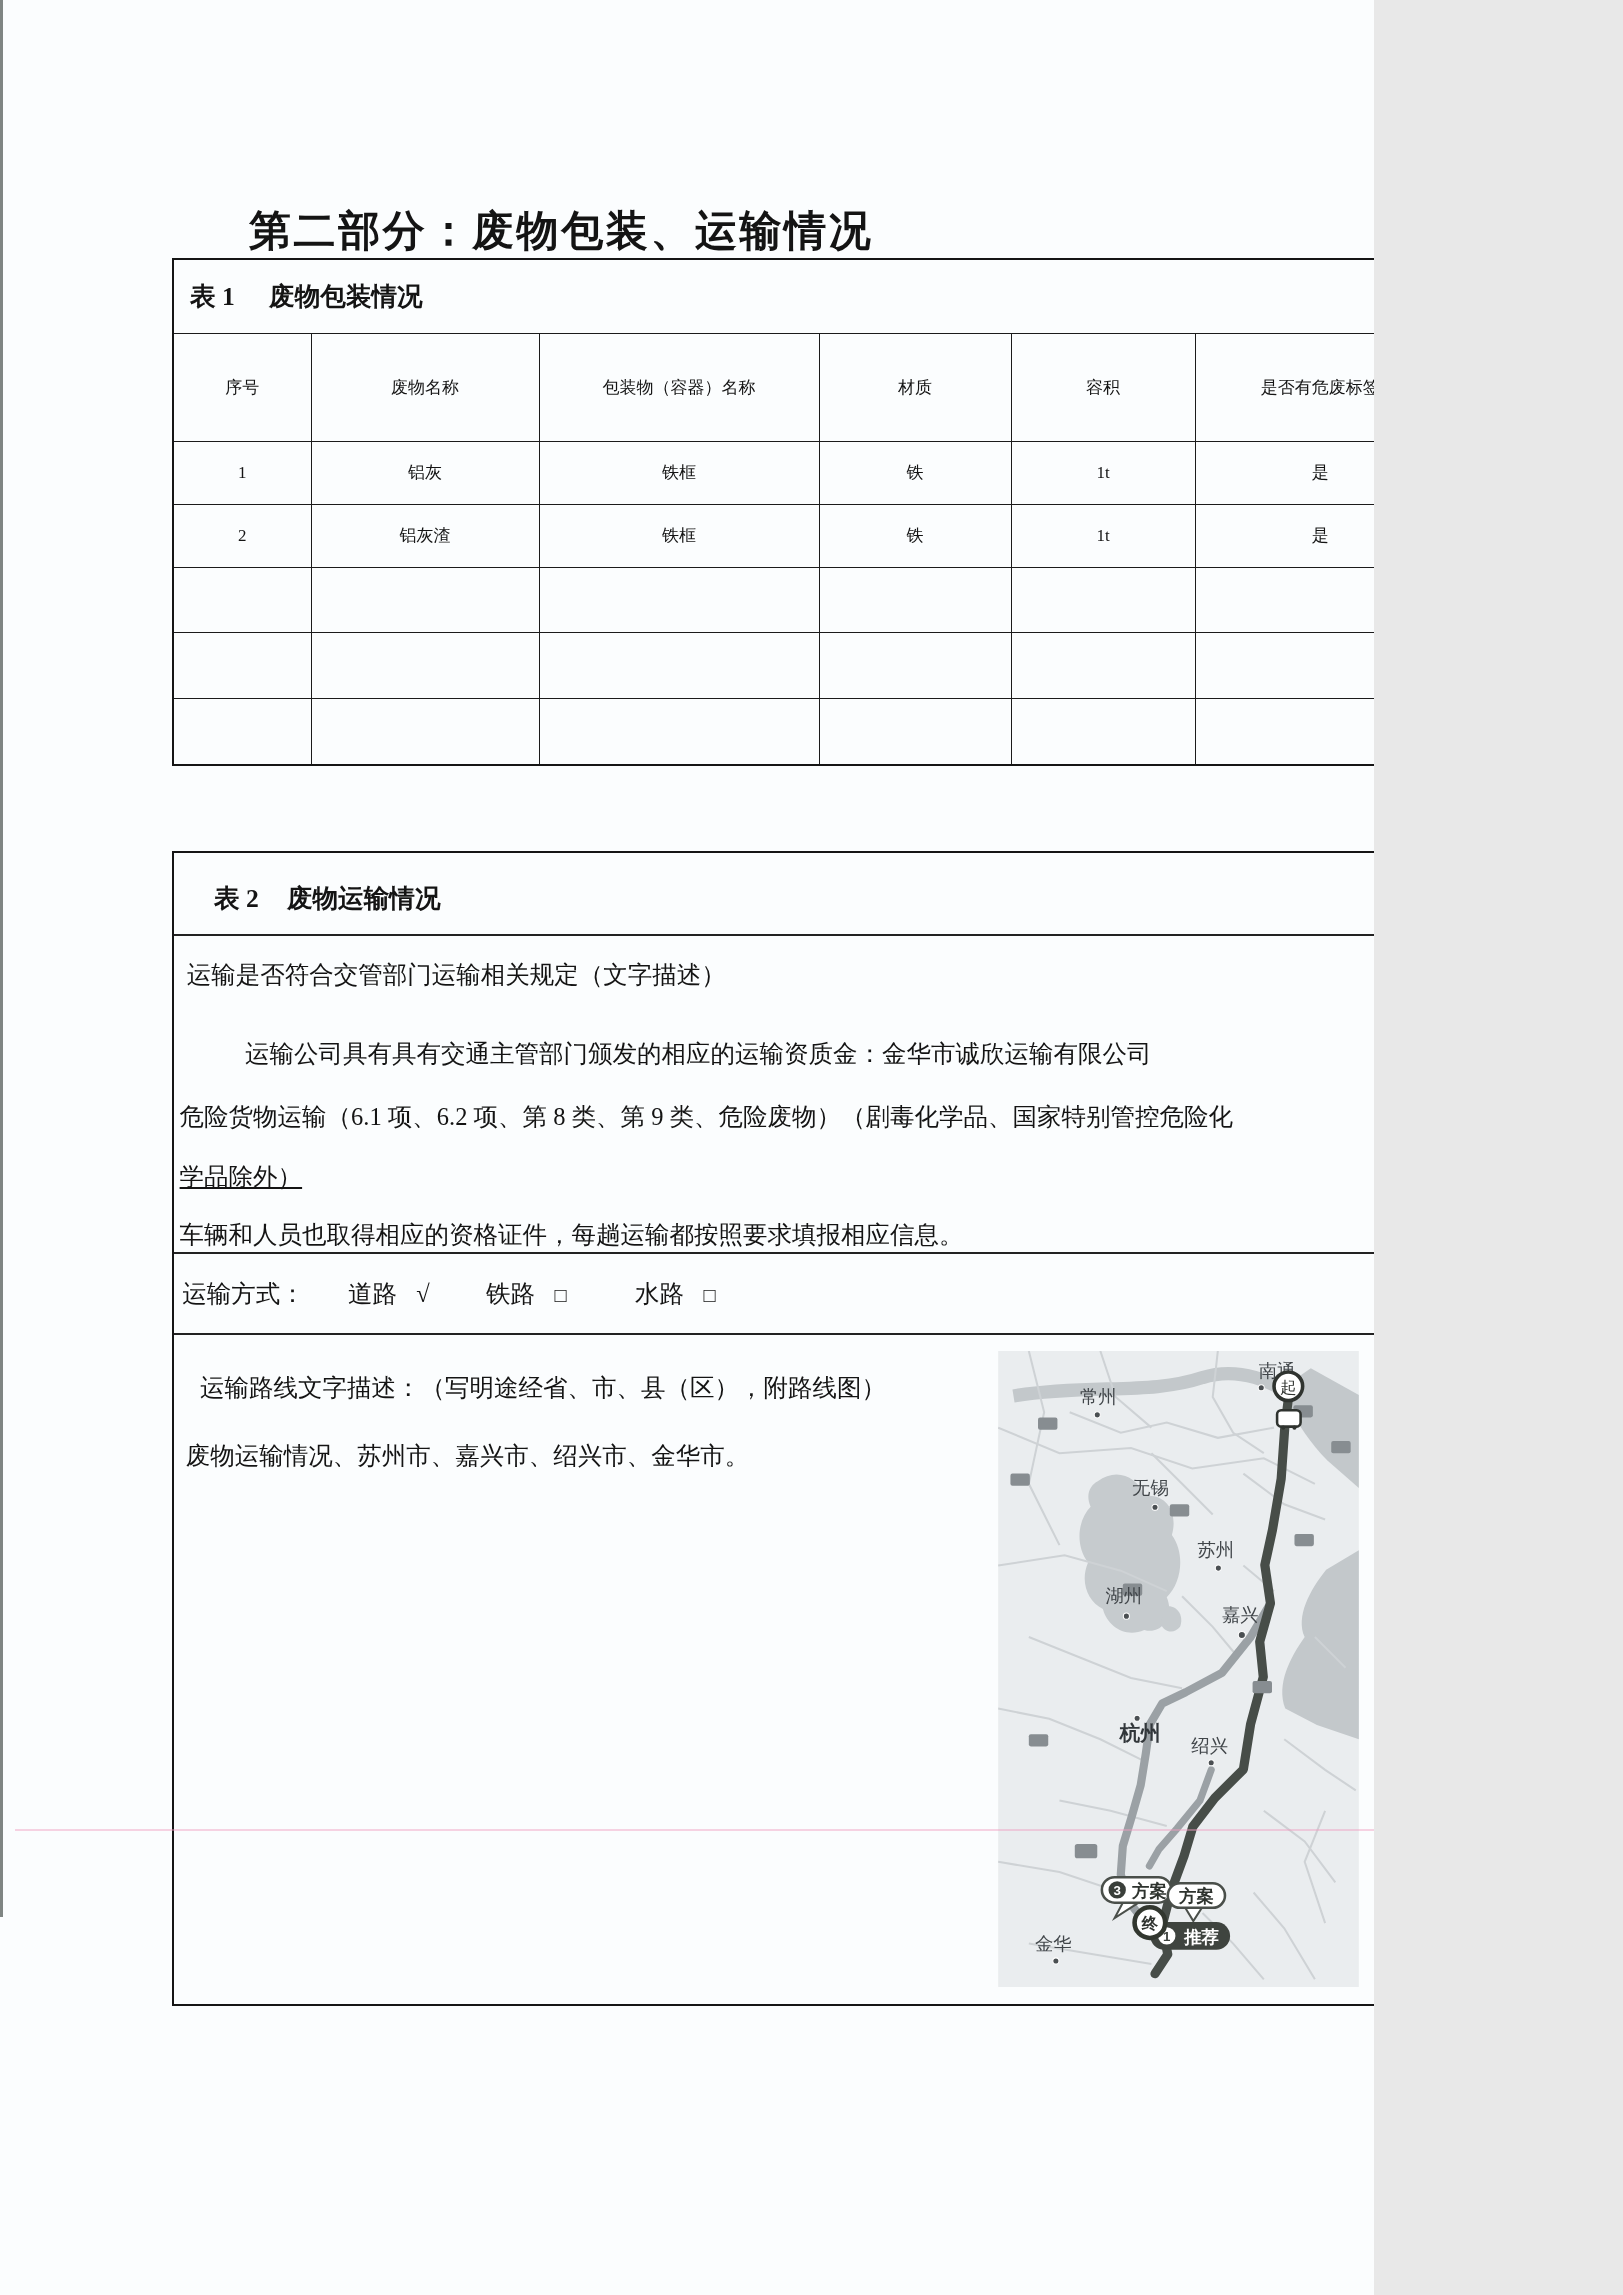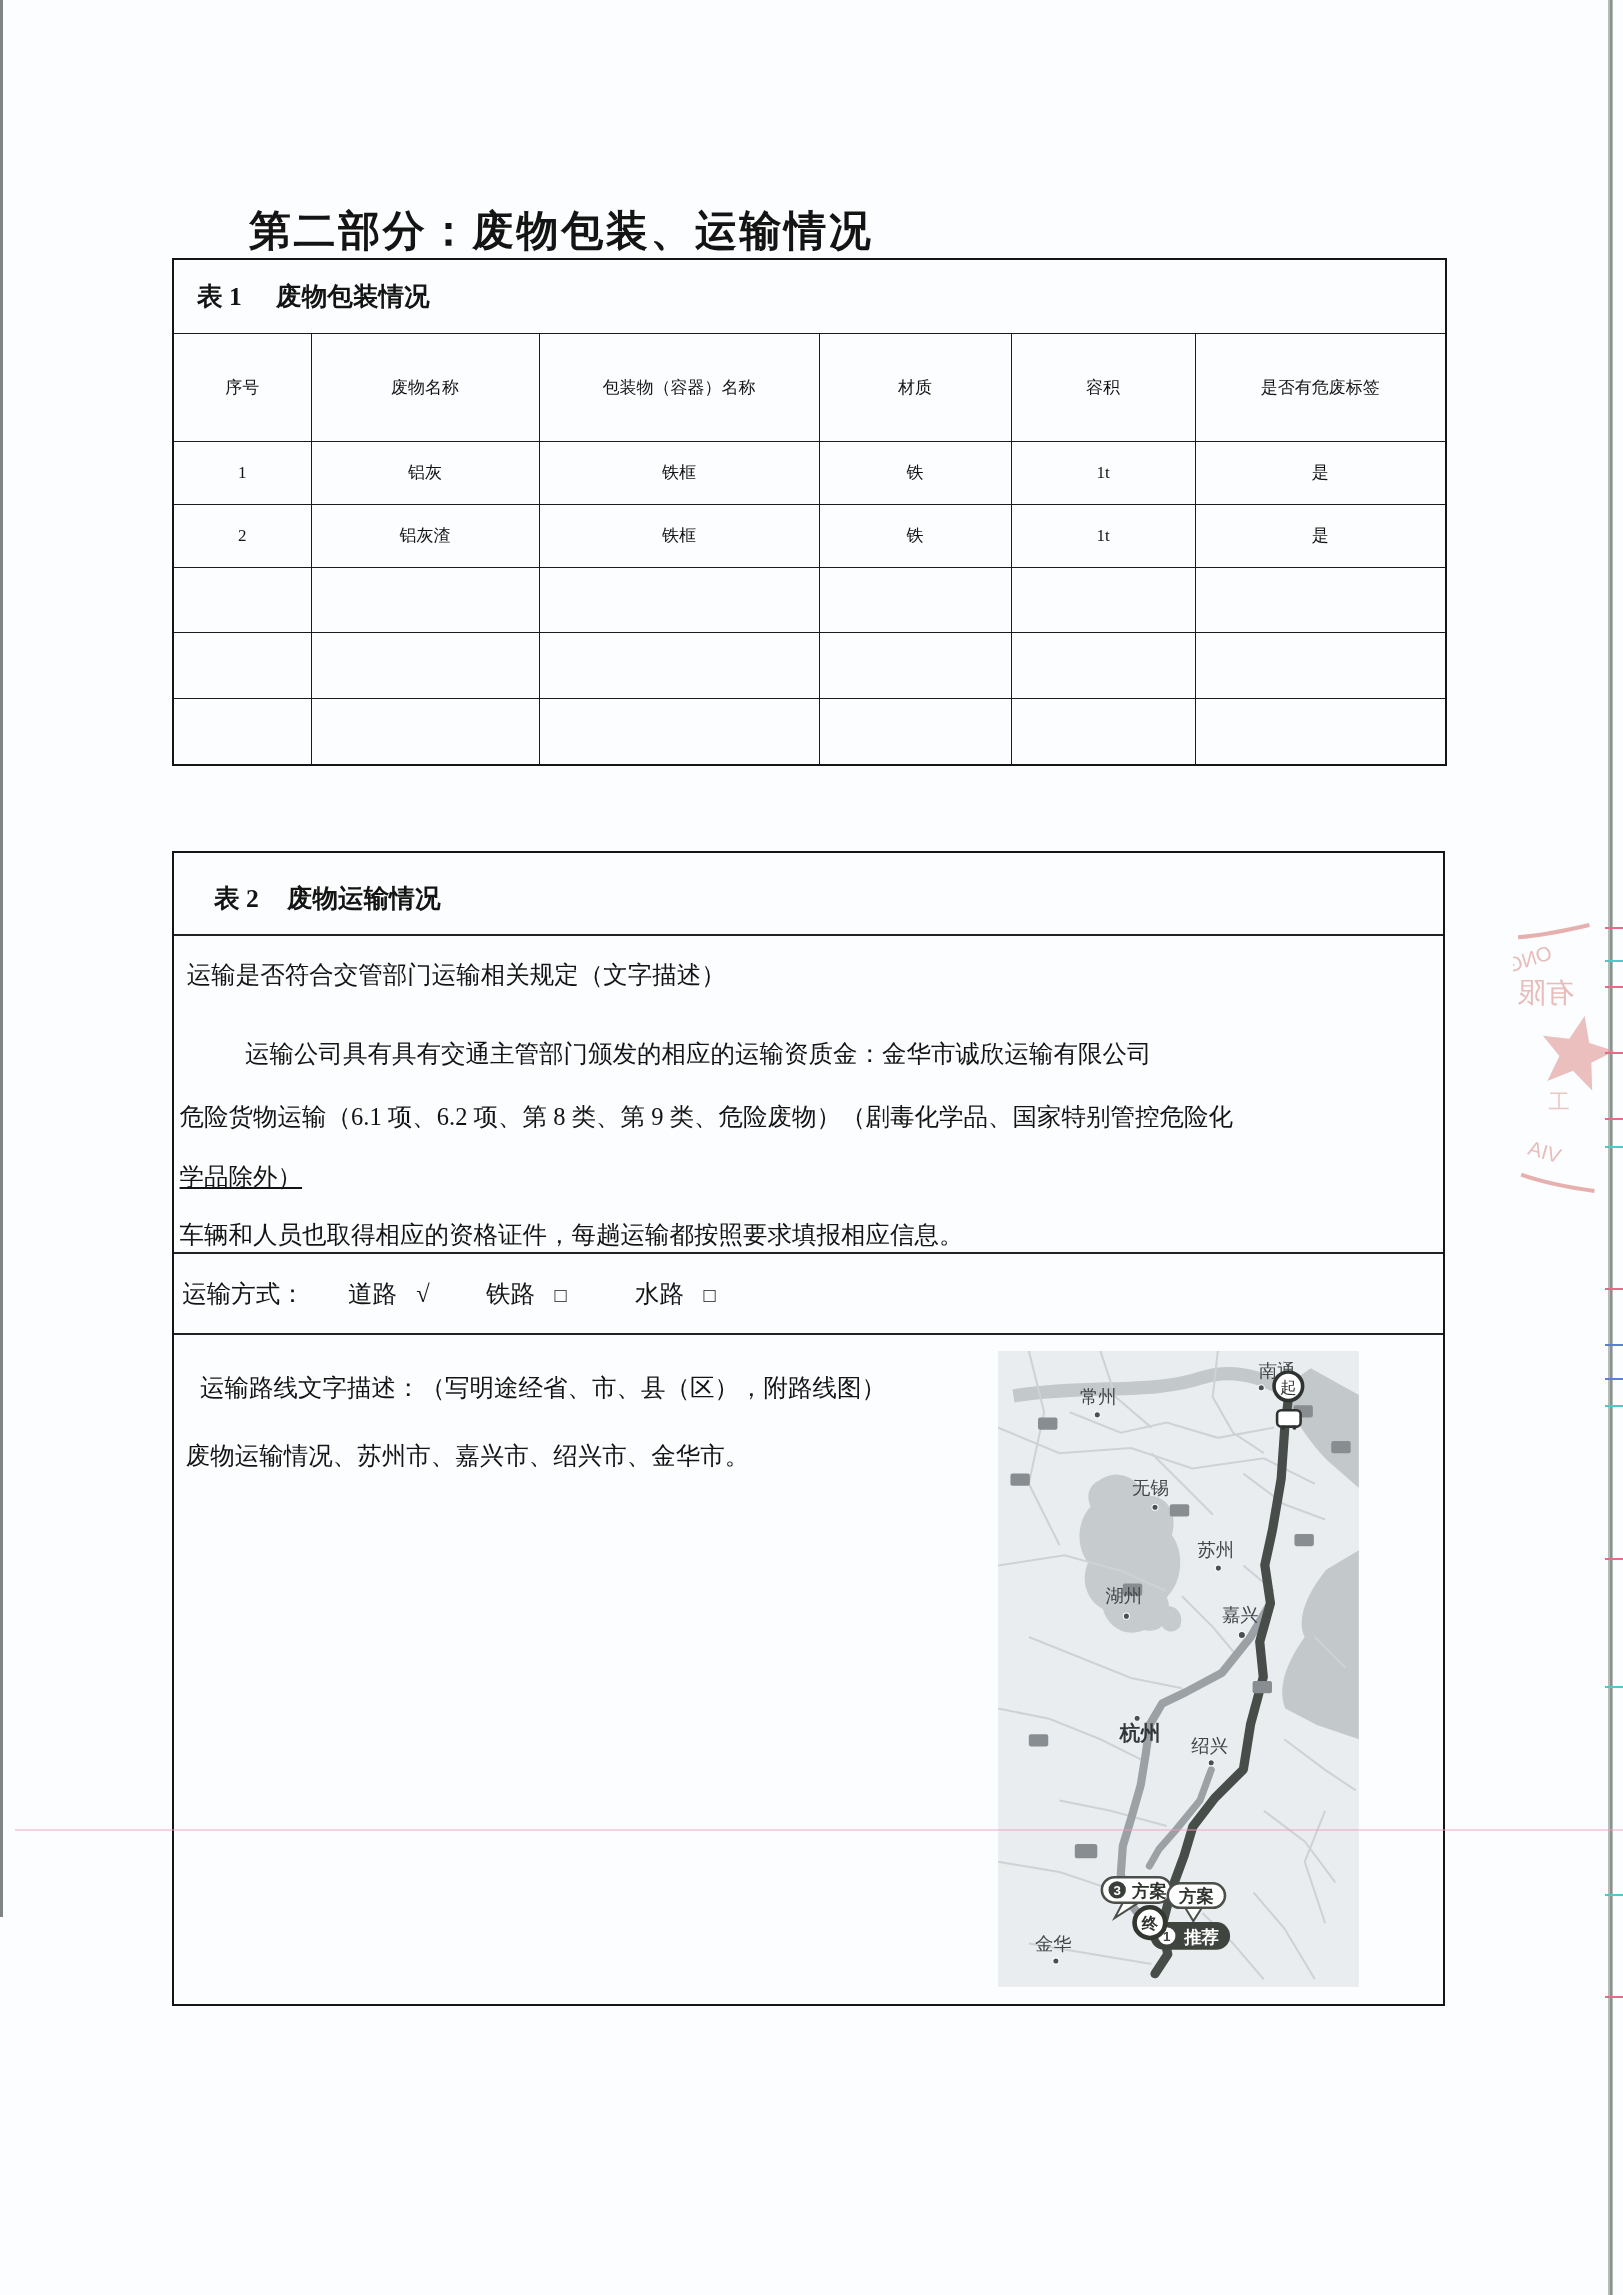--- a/index.html
+++ b/index.html
@@ -1,27 +1,27 @@
 <!DOCTYPE html>
 <html style="font-size:8.2px"><head>
 <meta charset="utf-8">
 <style>
   html,body{margin:0;padding:0;background:#e8e8e8;}
   #page{
-    position:relative;width:1623px;height:2295px;background:#fbfdfe;
+    position:relative;width:1374px;height:2295px;background:#fbfdfe;
     font-family:"Liberation Serif","DejaVu Serif",serif;color:#141414;
     overflow:hidden;
   }
   .abs{position:absolute;}
   .txt{white-space:nowrap;font-size:24.5px;line-height:32px;}
   #title{font-size:42px;font-weight:600;letter-spacing:2.6px;}
   
   #t1{border-collapse:collapse;table-layout:fixed;background:transparent;}
   #t1 td{border:1.5px solid #1b1b1b;text-align:center;vertical-align:middle;font-size:17px;padding:0;}
-  #t1 td.lbl{text-align:left;padding-left:23px;font-weight:bold;font-size:25.6px;}
+  #t1 td.lbl{text-align:left;padding-left:16px;font-weight:bold;font-size:25.6px;}
   #t1{border:2px solid #151515;}
   
   #t2box{border:2px solid #151515;}
   .divline{position:absolute;left:0;width:100%;height:0;border-top:2px solid #222;}
   .t2lbl{font-weight:bold;font-size:25.6px;}
   .mark{display:inline-block;}
   
   .tick{position:absolute;height:2px;}
   .map-city{fill:#41464a;font-size:36px;font-family:"Liberation Sans","DejaVu Sans",sans-serif;}
   .map-city-big{fill:#31363a;font-size:40px;font-weight:bold;font-family:"Liberation Sans","DejaVu Sans",sans-serif;}

